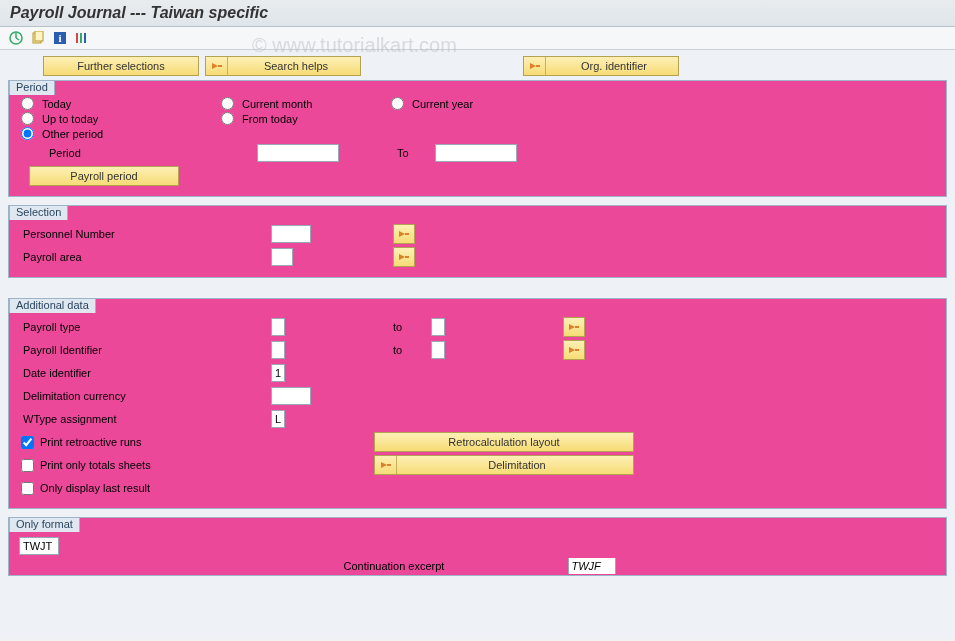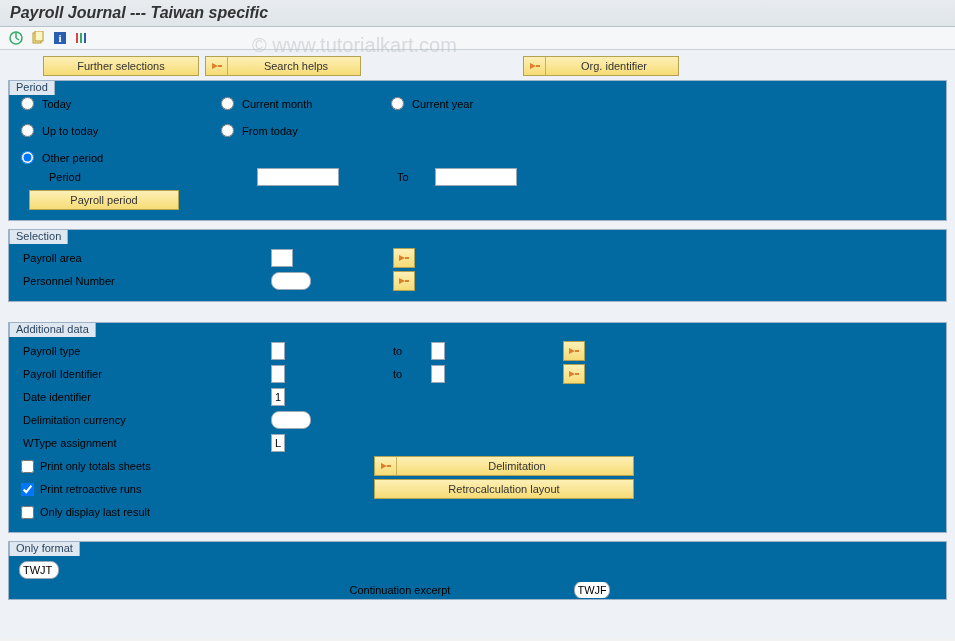--- a/index.html
+++ b/index.html
@@ -57,55 +57,55 @@
     width: 16px; height: 14px;
     display: inline-flex; align-items:center; justify-content:center;
     margin-right: 4px;
   }
   .btn.wide { width: 156px; justify-content: center; }
   .btn.combo { width: 156px; padding: 0; }
   .btn.combo .arrow-icon { border-right: 1px solid #c4b35a; width: 22px; height: 100%; }
   .btn.combo .lbl { flex: 1; text-align: center; }
   .groupbox {
     border: 1px solid #9fb3c8;
-    background: #0369a1;
+    background: #ec4899;
     margin-bottom: 8px;
     position: relative;
   }
   .groupbox > .legend {
     position: absolute;
     top: -1px; left: 0;
     background: #dfe7f0;
     padding: 0 6px 2px 6px;
     font-size: 11px;
     color: #2b455f;
     border-top: 1px solid #9fb3c8;
     border-left: 1px solid #9fb3c8;
     border-right: 1px solid #9fb3c8;
     transform: translateY(-0px);
   }
   .groupbox .inner { padding: 16px 10px 8px 10px; }
-  .radio-grid { display: grid; grid-template-columns: 200px 170px 170px; row-gap: 14px; }
+  .radio-grid { display: grid; grid-template-columns: 200px 170px 170px; row-gap: 2px; }
   .radio-item { display: flex; align-items: center; gap: 4px; }
   input[type=radio], input[type=checkbox] {
     margin: 0 4px 0 2px;
     width: 13px; height: 13px;
   }
   .field-row { display: flex; align-items: center; margin: 1px 0; height: 22px; }
   .field-label { width: 252px; padding-left: 4px; }
   .txt {
     background: #fff;
     border: 1px solid #9aa9b8;
     height: 18px;
     padding: 0 3px;
     font-size: 11px;
     font-family: inherit;
   }
   .txt.w82 { width: 82px; }
-  .txt.w50 { width: 40px; border-radius: 8px; }
+  .txt.w50 { width: 40px; }
   .txt.w28 { width: 22px; }
   .txt.w12 { width: 14px; }
   .mini-arrow-btn {
     width: 22px; height: 20px;
     background: linear-gradient(#fdf0b6,#f6db75);
     border: 1px solid #b3a24f;
     display: inline-flex; align-items:center; justify-content:center;
     cursor: pointer;
   }
   .to-lbl { width: 38px; text-align:left; }
@@ -230,34 +230,34 @@
           <span>Payroll period</span>
         </button>
       </div>
     </div>
   </div>
 
   <div class="groupbox">
     <div class="legend">Selection</div>
     <div class="inner">
       <div class="field-row">
-        <div class="field-label">Payroll area</div>
-        <input class="txt w28" value="" style="">
-        <div style="width:100px"></div>
+        <div class="field-label">Personnel Number</div>
+        <input class="txt w50" value="" style="">
+        <div style="width:82px"></div>
         <span class="mini-arrow-btn">
           <svg width="14" height="10">
               <polygon points="2,2 8,5 2,8" fill="#d9822b"></polygon>
               <line x1="8" y1="5" x2="12" y2="5" stroke="#d9822b" stroke-width="2"></line>
             </svg>
         </span>
       </div>
       <div class="field-row">
-        <div class="field-label">Personnel Number</div>
-        <input class="txt w50" value="" style="">
-        <div style="width:82px"></div>
+        <div class="field-label">Payroll area</div>
+        <input class="txt w28" value="" style="">
+        <div style="width:100px"></div>
         <span class="mini-arrow-btn">
           <svg width="14" height="10">
               <polygon points="2,2 8,5 2,8" fill="#d9822b"></polygon>
               <line x1="8" y1="5" x2="12" y2="5" stroke="#d9822b" stroke-width="2"></line>
             </svg>
         </span>
       </div>
     </div>
   </div>
 
@@ -300,52 +300,52 @@
       </div>
       <div class="field-row">
         <div class="field-label">Delimitation currency</div>
         <input class="txt w50" value="" style="">
       </div>
       <div class="field-row">
         <div class="field-label">WType assignment</div>
         <input class="txt w12" value="L" style="">
       </div>
       <div class="check-row">
+        <input type="checkbox" checked="" style="">
+        <label style="width:334px">Print retroactive runs</label>
+        <button class="btn" style="width:260px;justify-content:center;">
+          <span>Retrocalculation layout</span>
+        </button>
+      </div>
+      <div class="check-row">
         <input type="checkbox" style="">
         <label style="width:334px">Print only totals sheets</label>
         <button class="btn" style="width:260px; padding:0;">
           <span class="arrow-icon" style="width:22px;border-right:1px solid #c4b35a;height:100%;display:inline-flex;align-items:center;justify-content:center;">
             <svg width="14" height="10">
                 <polygon points="2,2 8,5 2,8" fill="#d9822b"></polygon>
                 <line x1="8" y1="5" x2="12" y2="5" stroke="#d9822b" stroke-width="2"></line>
               </svg>
           </span>
           <span style="flex:1;text-align:center;">Delimitation</span>
         </button>
       </div>
       <div class="check-row">
-        <input type="checkbox" checked="" style="">
-        <label style="width:334px">Print retroactive runs</label>
-        <button class="btn" style="width:260px;justify-content:center;">
-          <span>Retrocalculation layout</span>
-        </button>
-      </div>
-      <div class="check-row">
         <input type="checkbox" style="">
         <label>Only display last result</label>
       </div>
     </div>
   </div>
 
   <div class="groupbox" style="margin-bottom:0;">
     <div class="legend">Only format</div>
     <div class="inner" style="padding-bottom:0;">
       <div class="field-row">
         <input class="txt w50" style="width: 40px;" value="TWJT">
       </div>
       <div class="field-row" style="height:16px; overflow:hidden;justify-content:center;">
         <div class="field-label" style="width:228px">Continuation excerpt</div>
-        <input class="txt w50" style="width: 36px;" value="TWJF">
+        <input class="txt w50" style="width: 48px; font-style: italic;" value="TWJF">
       </div>
     </div>
   </div>
 
 </div>
 
 </body></html>

